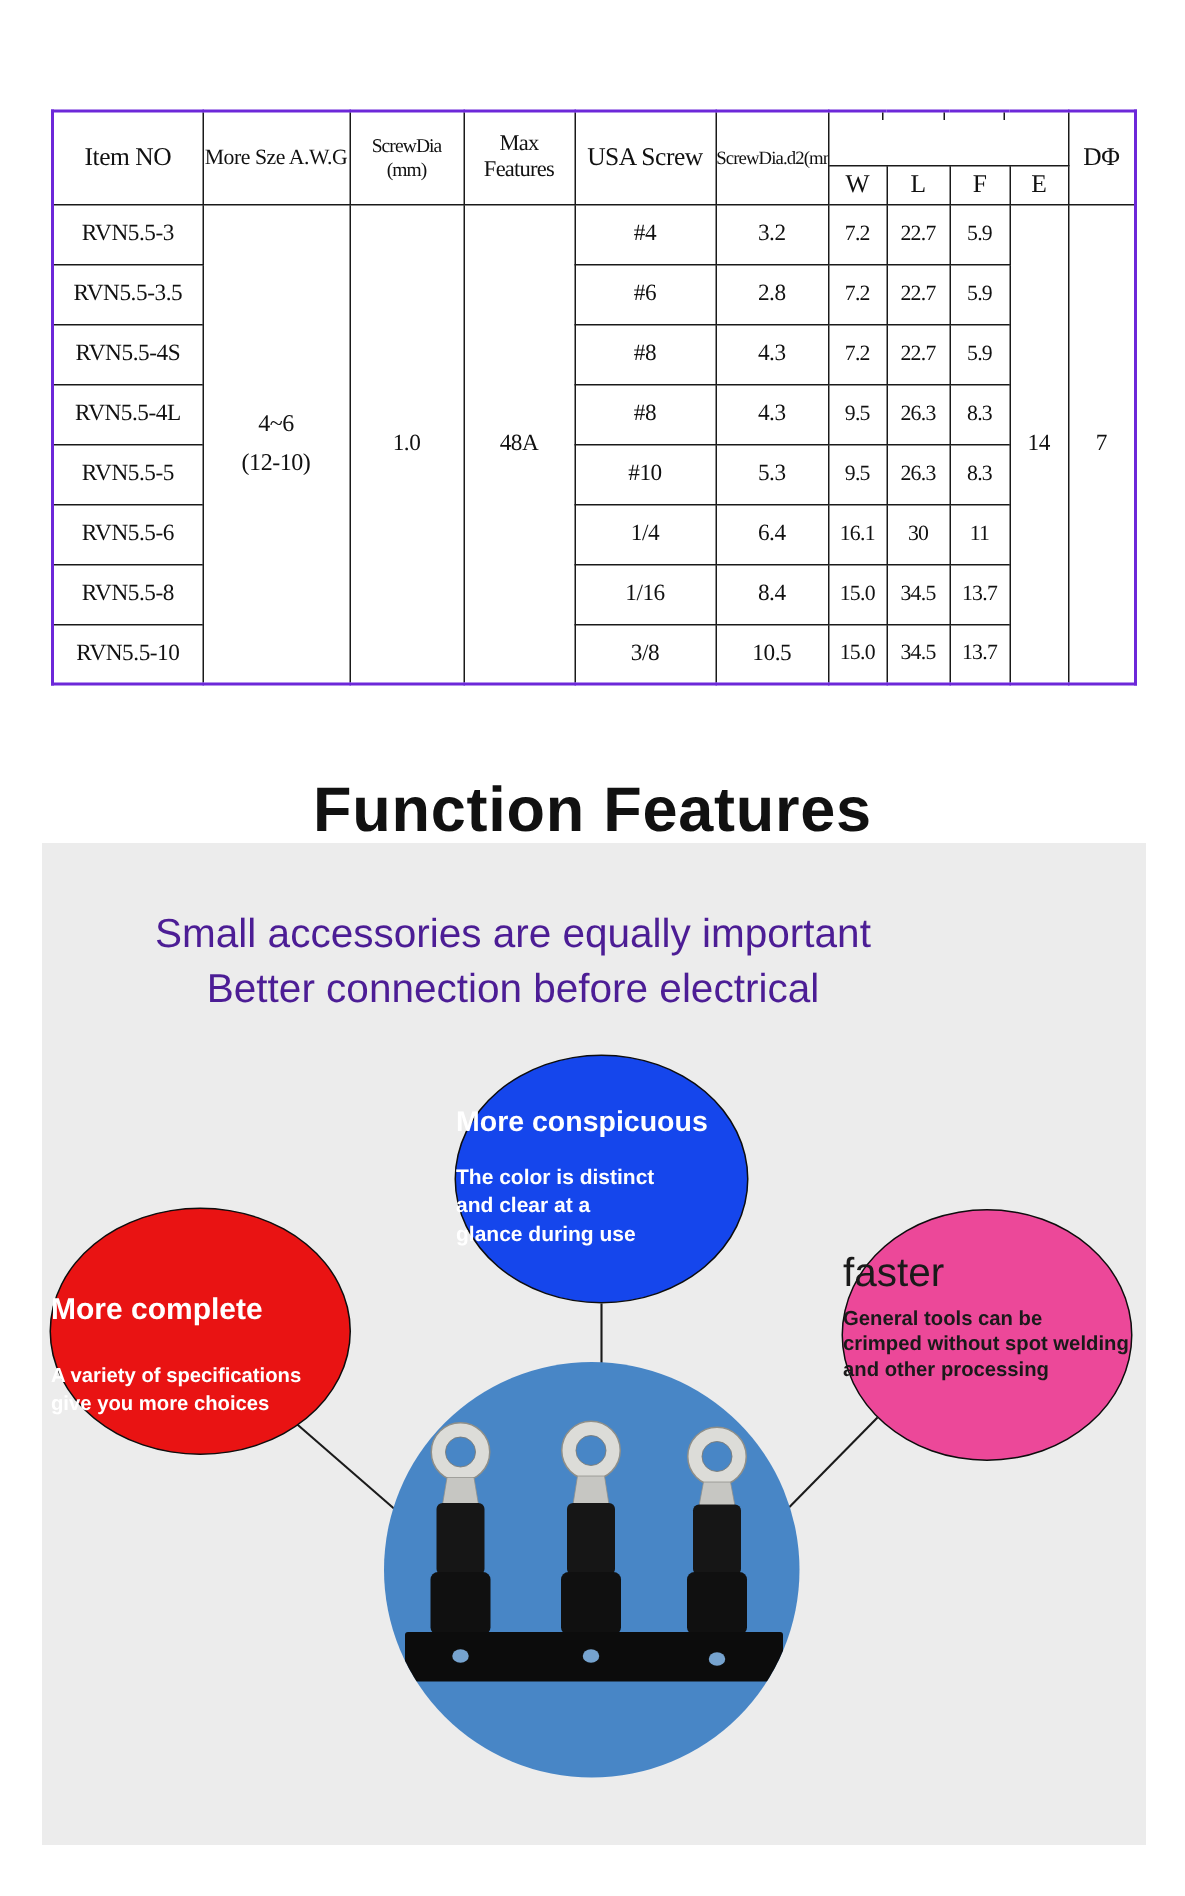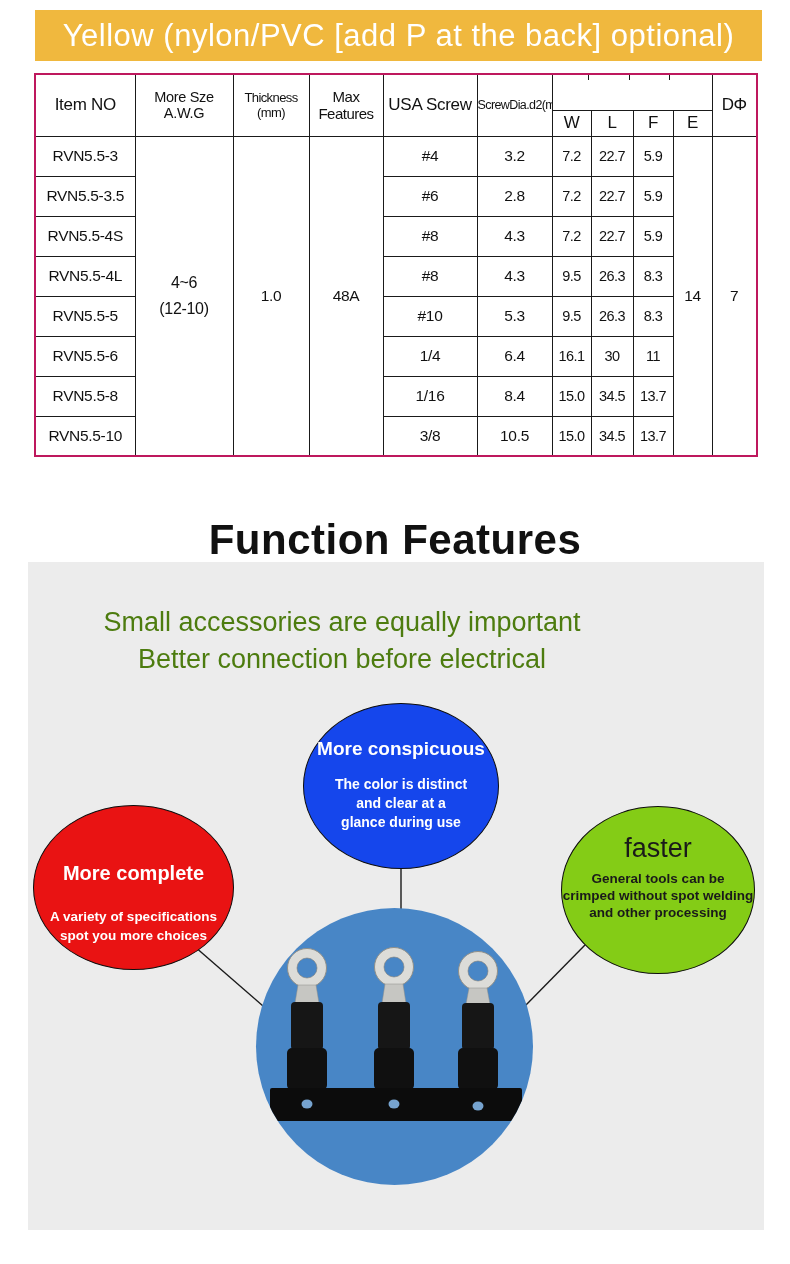--- a/index.html
+++ b/index.html
@@ -12,21 +12,21 @@
     position:absolute;left:35px;top:10px;width:727px;height:51px;
     background:#F0B83E;color:#ffffff;font-size:31px;letter-spacing:.5px;
     display:flex;align-items:center;justify-content:center;white-space:nowrap;
   }
   
   table.spec{
     position:absolute;left:34px;top:73px;width:722px;
     border-collapse:collapse;table-layout:fixed;
     color:#111;letter-spacing:-0.3px;
   }
-  table.spec{border:2px solid #be185d;}
+  table.spec{border:2px solid #6d28d9;font-family:Liberation Serif, serif;}
   table.spec th,table.spec td{
     border:1px solid #1a1a1a;text-align:center;vertical-align:middle;
     font-weight:normal;padding:0;overflow:hidden;
   }
   tr.h1{height:36px;} tr.h2{height:26px;} tr.dr{height:40px;}
   .th-item{font-size:17px;} .th-cable{font-size:14.5px;}
   .th-thick{font-size:13px;letter-spacing:-0.6px;} .th-max{font-size:15px;letter-spacing:-0.5px;}
   .th-screw{font-size:17px;} .th-dia{font-size:12.5px;letter-spacing:-0.6px;}
   .th-wlfe{font-size:17px;} .th-dphi{font-size:17px;}
   .td-item{font-size:15.5px;} .td-num{font-size:15.5px;} .td-small{font-size:14.5px;letter-spacing:-0.5px;}
@@ -34,70 +34,67 @@
   .grouptop{border-bottom:1px solid #1a1a1a;}
   .stub{position:absolute;width:1px;height:5px;background:#1a1a1a;top:75px;}
   
   .ff-title{
     position:absolute;left:0;top:516px;width:790px;text-align:center;
     font-size:42px;font-weight:bold;color:#111;letter-spacing:.5px;
   }
   .panel{position:absolute;left:28px;top:562px;width:736px;height:668px;background:#ECECEC;}
   .tagline{
     position:absolute;left:0;top:604px;width:684px;text-align:center;
-    font-size:27px;line-height:37px;color:#4d7c0f;
+    font-size:27px;line-height:37px;color:#4c1d95;
   }
   .connectors{position:absolute;left:0;top:0;width:790px;height:1264px;pointer-events:none;}
   .bubble{
     position:absolute;border-radius:50%;border:1.5px solid #0d0d0d;
-    text-align:center;box-sizing:border-box;
+    text-align:left;box-sizing:border-box;
   }
   .bubble .b-title{font-weight:bold;}
   #bubble-red{left:33px;top:805px;width:201px;height:165px;background:#E91313;color:#fff;}
   #bubble-red .b-title{margin-top:56px;font-size:20px;}
   #bubble-red .b-body{margin-top:22px;font-size:13.5px;font-weight:bold;line-height:19px;}
   #bubble-blue{left:303px;top:703px;width:196px;height:166px;background:#1546EC;color:#fff;}
   #bubble-blue .b-title{margin-top:34px;font-size:19px;}
   #bubble-blue .b-body{margin-top:15px;font-size:14px;font-weight:bold;line-height:19px;}
-  #bubble-yellow{left:561px;top:806px;width:194px;height:168px;background:#84cc16;color:#1a1a1a;}
+  #bubble-yellow{left:561px;top:806px;width:194px;height:168px;background:#ec4899;color:#1a1a1a;}
   #bubble-yellow .b-title{margin-top:26px;font-size:27px;font-weight:normal;}
   #bubble-yellow .b-body{margin-top:6px;font-size:13.5px;font-weight:bold;line-height:17px;}
   .photo-circle{
     position:absolute;left:256px;top:908px;width:277px;height:277px;
     border-radius:50%;background:#4886C6;overflow:hidden;
   }
 </style>
 </head>
 <body>
 
 <div id="page">
 
-  <div class="banner">
-    <span>Yellow (nylon/PVC [add P at the back] optional)</span>
-  </div>
 
   <table class="spec">
     <colgroup>
       <col style="width:100px">
         <col style="width:98px">
         <col style="width:76px">
       <col style="width:74px">
         <col style="width:94px">
         <col style="width:75px">
       <col style="width:39px">
         <col style="width:42px">
         <col style="width:40px">
       <col style="width:39px">
         <col style="width:45px">
     </colgroup>
     <tbody>
         <tr class="h1">
       <th class="th-item" rowspan="2">Item NO</th>
       <th class="th-cable" rowspan="2">More Sze A.W.G</th>
-      <th class="th-thick" rowspan="2">Thickness (mm)</th>
+      <th class="th-thick" rowspan="2">ScrewDia (mm)</th>
       <th class="th-max" rowspan="2">Max Features</th>
       <th class="th-screw" rowspan="2">USA Screw</th>
       <th class="th-dia" rowspan="2">ScrewDia.d2(mm)</th>
       <th class="grouptop" colspan="4"></th>
       <th class="th-dphi" rowspan="2">DΦ</th>
     </tr>
     <tr class="h2">
       <th class="th-wlfe">W</th>
       <th class="th-wlfe">L</th>
       <th class="th-wlfe">F</th>
@@ -193,21 +190,21 @@
   <svg class="connectors" viewBox="0 0 790 1264">
     <line x1="401" y1="869" x2="401" y2="912" stroke="#1a1a1a" stroke-width="1.4"></line>
     <line x1="194" y1="946" x2="263" y2="1006" stroke="#1a1a1a" stroke-width="1.4"></line>
     <line x1="585" y1="945" x2="524" y2="1007" stroke="#1a1a1a" stroke-width="1.4"></line>
   </svg>
 
   <div class="bubble" id="bubble-red">
     <div class="b-title">More complete</div>
     <div class="b-body">
       <div>A variety of specifications</div>
-      <div>spot you more choices</div>
+      <div>give you more choices</div>
     </div>
   </div>
 
   <div class="bubble" id="bubble-blue">
     <div class="b-title">More conspicuous</div>
     <div class="b-body">
       <div>The color is distinct</div>
       <div>and clear at a</div>
       <div>glance during use</div>
     </div>

